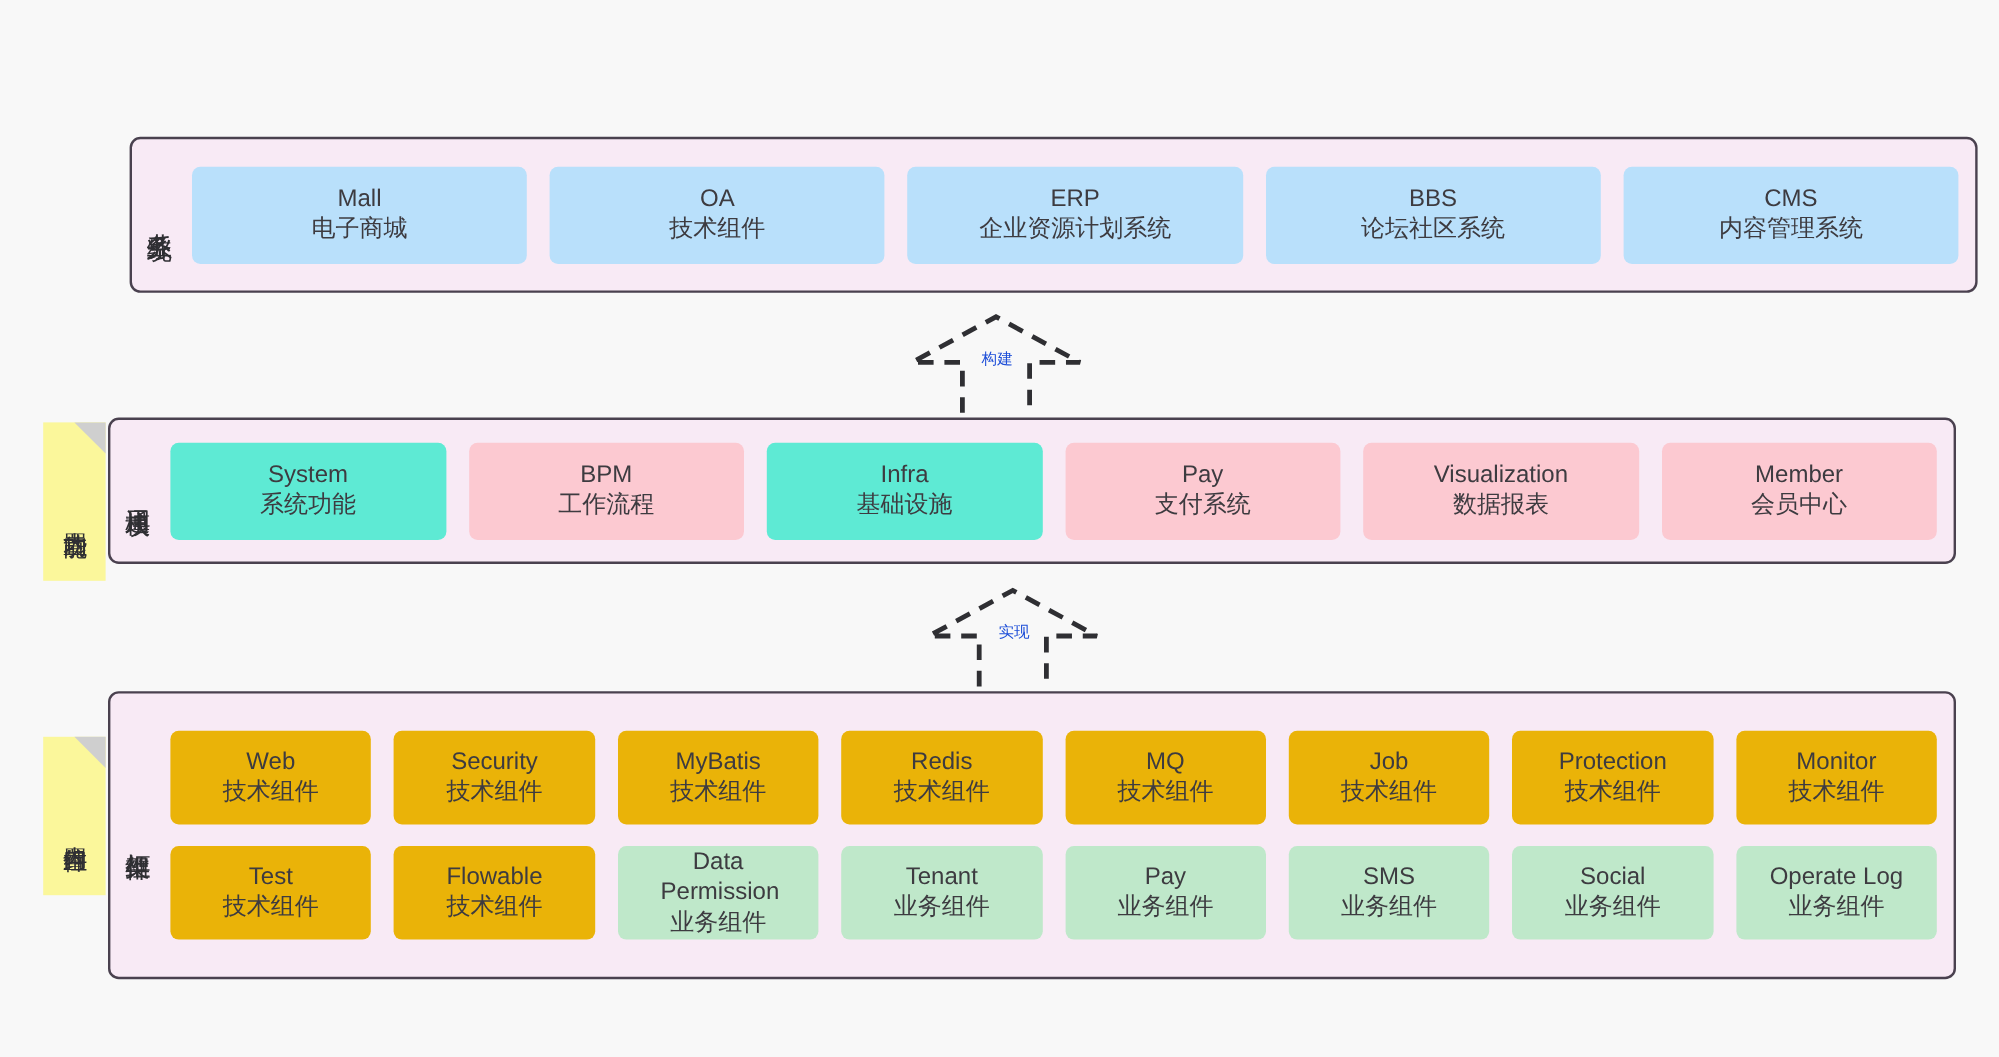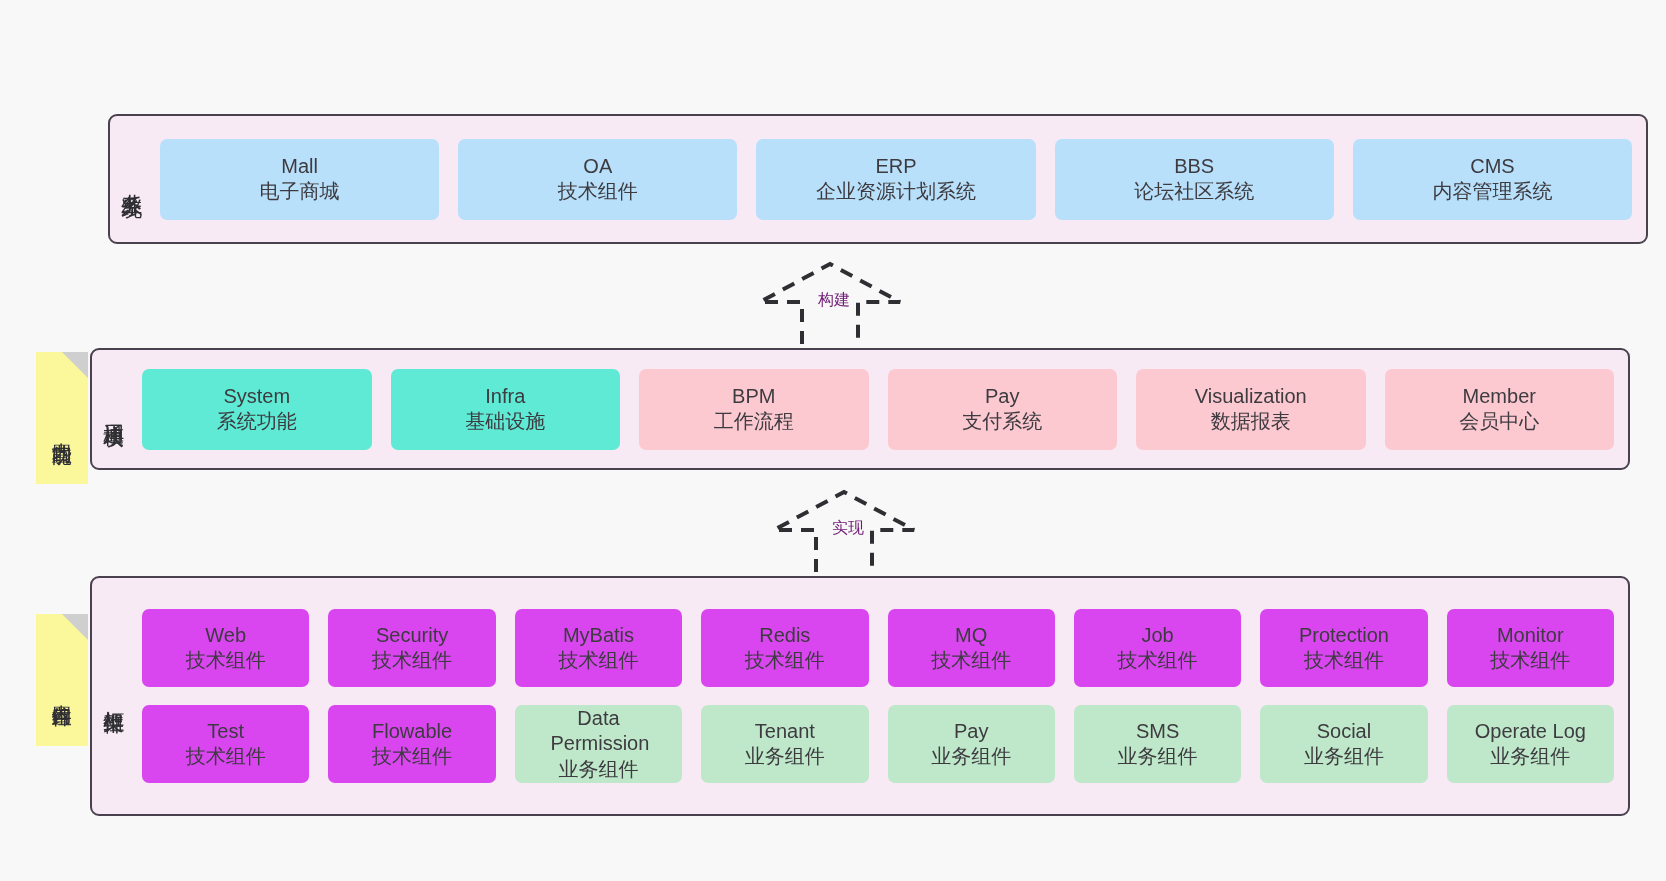--- a/index.html
+++ b/index.html
@@ -72,21 +72,21 @@
     padding: 6px 4px;
     box-sizing: border-box;
     user-select: none;
   }
   .card .t-en { font-size: 20px; }
   .card .t-cn { font-size: 20px; }
 
   .card.biz      { background: #b9e0fb; height: 81px; }
   .card.mod-on   { background: #5eead4; height: 81px; }
   .card.mod-off  { background: #fcc9d1; height: 81px; }
-  .card.tech     { background: #d946ef; height: 78px; }
+  .card.tech     { background: #eab308; height: 78px; }
   .card.biz-comp { background: #bfe8ca; height: 78px; }
 
   
   .note {
     position: absolute;
     background: #fbf79b;
     box-sizing: border-box;
     display: flex;
     align-items: center;
     justify-content: center;
@@ -109,22 +109,22 @@
     border-left: 26px solid transparent;
   }
 
   
   .arrow {
     position: absolute;
     pointer-events: none;
   }
   .arrow-label {
     position: absolute;
-    font-size: 16px;
-    color: #701a75;
+    font-size: 13px;
+    color: #1d4ed8;
     background: transparent;
     user-select: none;
     white-space: nowrap;
   }
 </style>
 </head>
 <body>
 
 <div class="canvas">
 
@@ -169,27 +169,27 @@
   </div>
 
   <div class="layer" id="layer-module" style="left:90px; top:348px; width:1540px; height:122px;">
     <div class="layer-title">通用模块</div>
     <div class="layer-body">
       <div class="row">
         <div class="card mod-on">
           <span class="t-en">System</span>
           <span class="t-cn">系统功能</span>
         </div>
+        <div class="card mod-off">
+          <span class="t-en">BPM</span>
+          <span class="t-cn">工作流程</span>
+        </div>
         <div class="card mod-on">
           <span class="t-en">Infra</span>
           <span class="t-cn">基础设施</span>
-        </div>
-        <div class="card mod-off">
-          <span class="t-en">BPM</span>
-          <span class="t-cn">工作流程</span>
         </div>
         <div class="card mod-off">
           <span class="t-en">Pay</span>
           <span class="t-cn">支付系统</span>
         </div>
         <div class="card mod-off">
           <span class="t-en">Visualization</span>
           <span class="t-cn">数据报表</span>
         </div>
         <div class="card mod-off">

